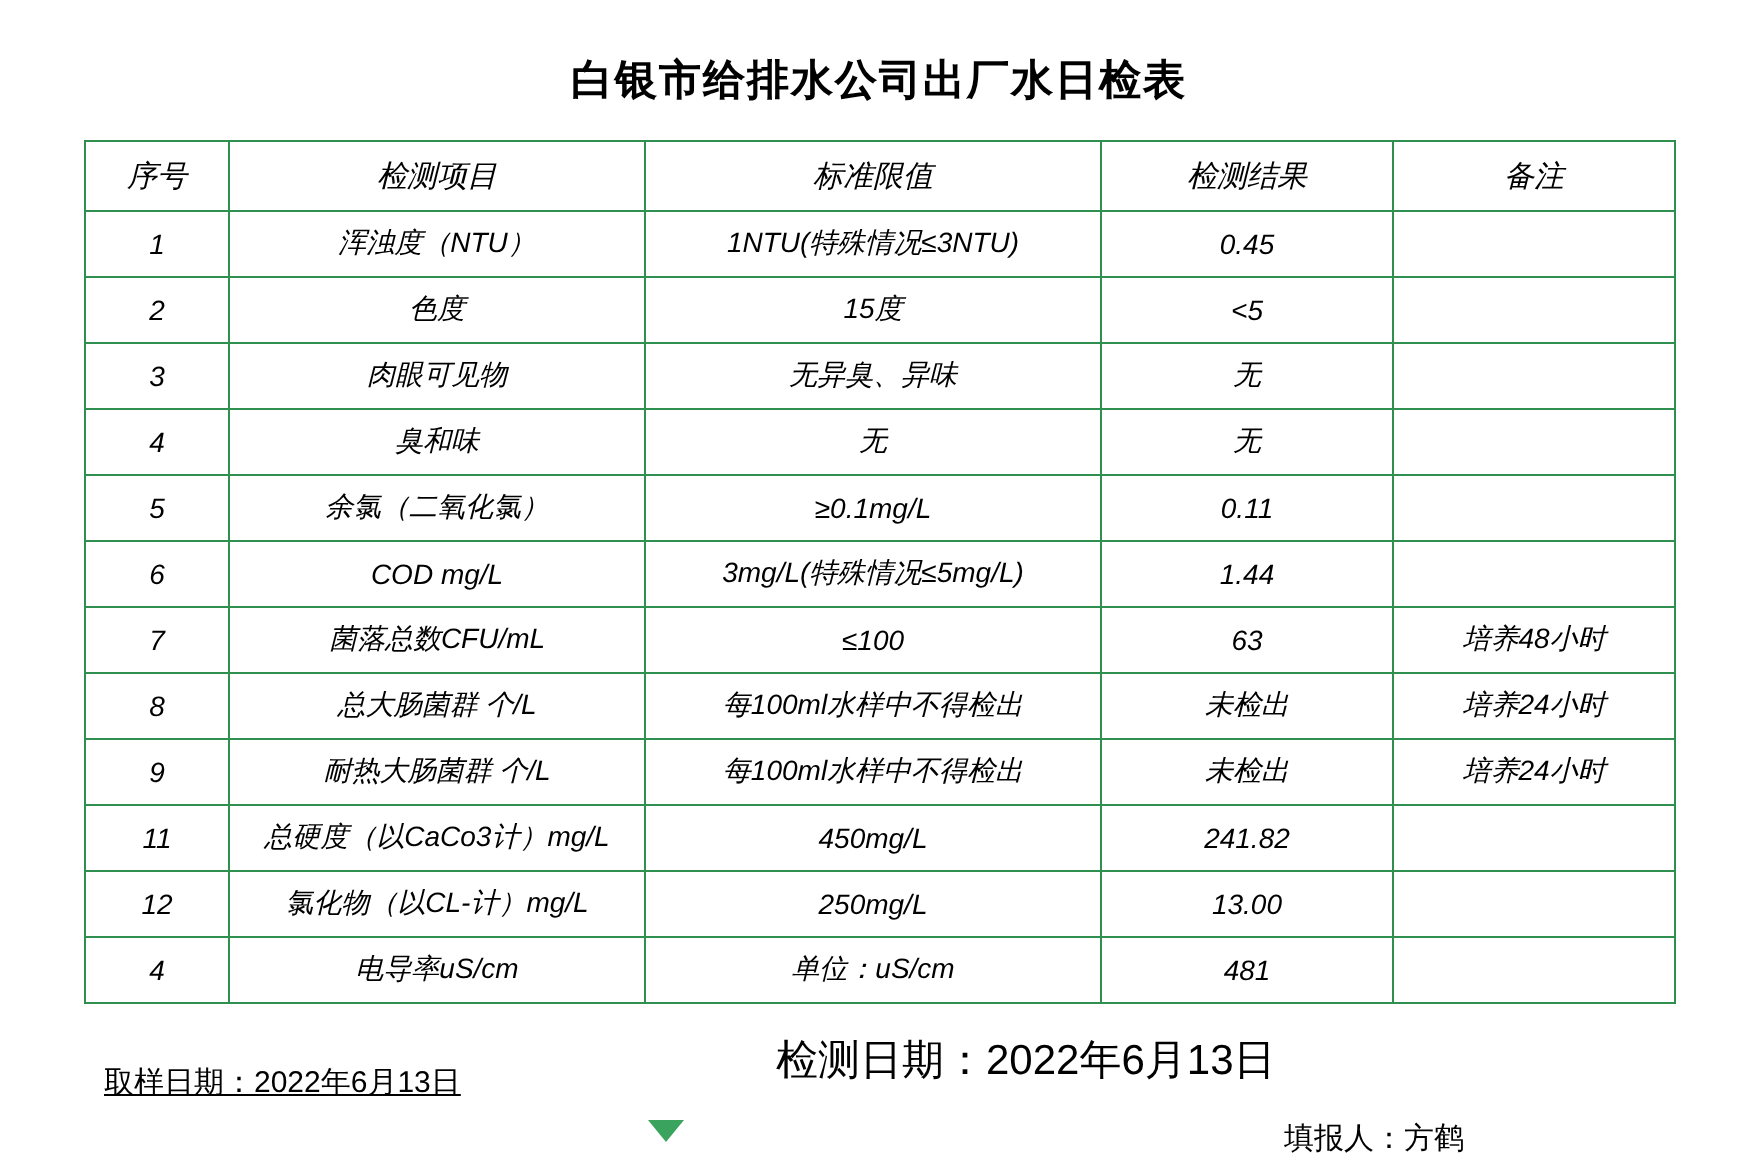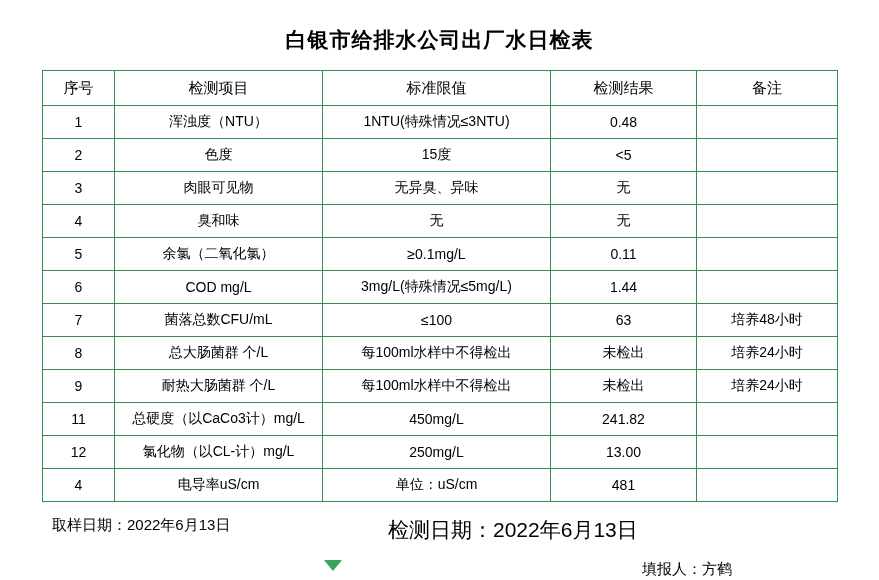--- a/index.html
+++ b/index.html
@@ -23,20 +23,21 @@
     text-align: center;
     font-size: 21px;
     font-weight: bold;
     letter-spacing: 1px;
     padding-top: 26px;
     padding-bottom: 16px;
     font-family: "Liberation Serif", serif;
   }
   .table-wrap {
     padding: 0 42px;
+    font-style: italic;
   }
   table.report {
     border-collapse: collapse;
     width: 795px;
     table-layout: fixed;
   }
   table.report td, table.report th {
     border: 1px solid #2f8f4e;
     height: 32px;
     font-size: 14px;
@@ -58,22 +59,23 @@
 
   .footer {
     padding: 0 42px;
     margin-top: 14px;
     position: relative;
     height: 26px;
   }
   .footer .f-sample {
     position: absolute;
     left: 52px;
-    top: 0;
+    top: 16px;
     font-size: 15px;
+    text-decoration: underline;
   }
   .footer .f-test {
     position: absolute;
     left: 388px;
     top: 0;
     font-size: 21px;
   }
   .footer .f-filler {
     position: absolute;
     left: 642px;
@@ -115,21 +117,21 @@
           <td>标准限值</td>
           <td>检测结果</td>
           <td>备注</td>
         </tr>
       </thead>
       <tbody>
         <tr>
           <td>1</td>
           <td>浑浊度（NTU）</td>
           <td>1NTU(特殊情况≤3NTU)</td>
-          <td>0.48</td>
+          <td>0.45</td>
           <td></td>
         </tr>
         <tr>
           <td>2</td>
           <td>色度</td>
           <td>15度</td>
           <td>&lt;5</td>
           <td></td>
         </tr>
         <tr>

